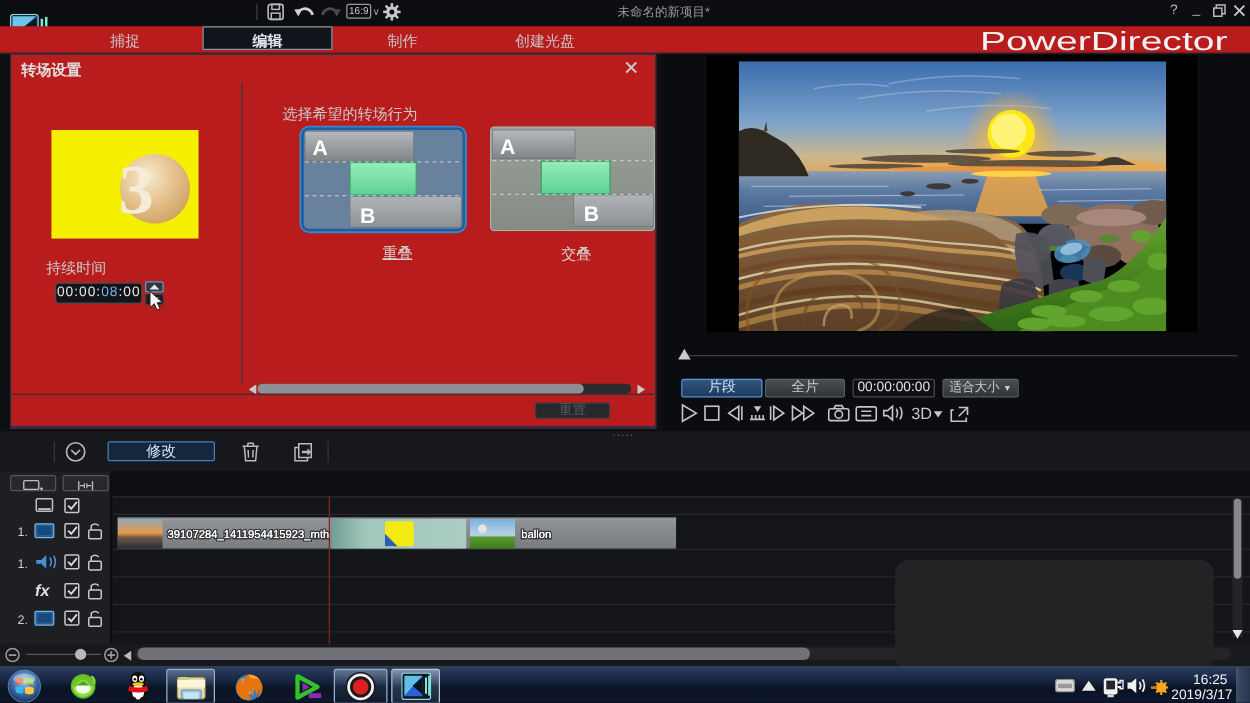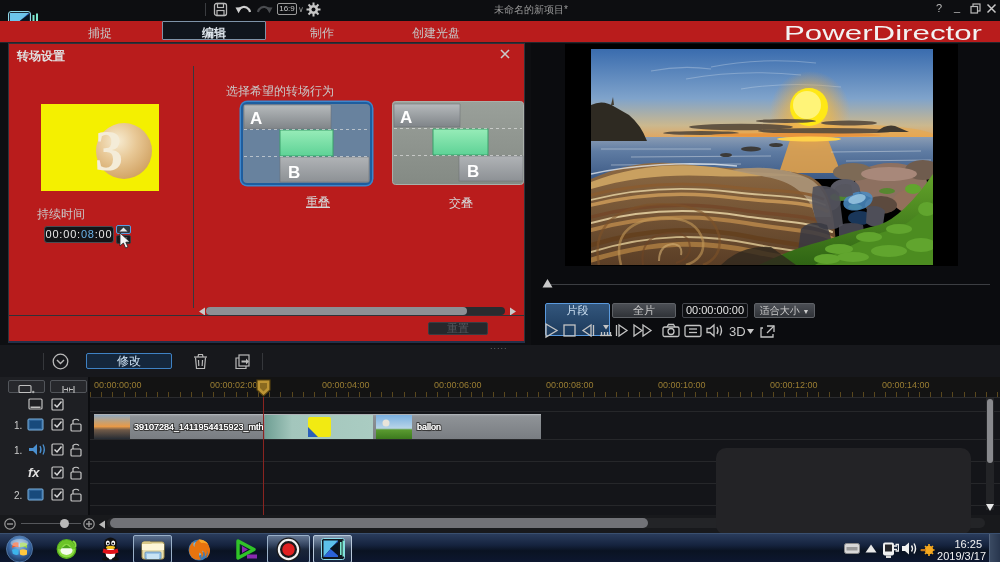--- a/index.html
+++ b/index.html
@@ -325,21 +325,21 @@
       </g>
 
       <path d="M130 216 Q150 196 180 198 L205 216 Z" fill="#30281e" opacity="0.8"></path>
     </svg>
 
     <div class="abs" style="left:14px;top:241px;width:445px;height:1px;background:#3c3e42;"></div>
     <svg class="abs" style="left:11px;top:236px;" width="11" height="9" viewBox="0 0 11 9">
         <path d="M5.5 0 L10.5 8.5 L0.5 8.5 Z" fill="#c9c9c9"></path>
       </svg>
 
-    <div class="abs" style="left:14px;top:260px;width:65px;height:33px;background:linear-gradient(#33567c,#1c3a5c);border:1px solid #5a9ade;border-radius:2px;color:#cfe2f4;font-size:11px;line-height:13px;text-align:center;">片段</div>
+    <div class="abs" style="left:14px;top:260px;width:65px;height:15px;background:linear-gradient(#33567c,#1c3a5c);border:1px solid #5a9ade;border-radius:2px;color:#cfe2f4;font-size:11px;line-height:13px;text-align:center;">片段</div>
     <div class="abs" style="left:81px;top:260px;width:64px;height:15px;background:linear-gradient(#4b4e54,#303338);border:1px solid #5e6166;border-radius:2px;color:#cccccc;font-size:11px;line-height:13px;text-align:center;">全片</div>
     <div class="abs" style="left:151px;top:260px;width:66px;height:15px;background:#0e0f12;border:1px solid #46484e;border-radius:2px;color:#e4e4e4;font-size:11px;line-height:13px;text-align:center;">00:00:00:00</div>
     <div class="abs" style="left:223px;top:260px;width:61px;height:15px;background:linear-gradient(#4b4e54,#303338);border:1px solid #5e6166;border-radius:2px;color:#cccccc;font-size:10px;line-height:13px;text-align:center;">适合大小&nbsp;<span style="font-size:7px;">▼</span></div>
 
     <svg class="abs" style="left:10px;top:279px;" width="240" height="18" viewBox="0 0 240 18">
       <g stroke="#c4c4c4" stroke-width="1.3" fill="none">
         <path d="M5 2 L16 8.5 L5 15 Z"></path>
         <rect x="23" y="3" width="11" height="11"></rect>
         <path d="M50 3 L42 8.5 L50 14 Z"></path>
           <line x1="52.5" y1="3" x2="52.5" y2="14"></line>
@@ -401,36 +401,20 @@
       <g fill="none" stroke="#b9b9b9" stroke-width="1.2">
         <rect x="5" y="2" width="10" height="11"></rect>
         <path d="M5 5 L2 5 L2 15.5 L12 15.5 L12 13"></path>
       </g>
       <path d="M7.5 7.5 L12 7.5 L12 5.5 L15 8.5 L12 11.5 L12 9.5 L7.5 9.5 Z" fill="#b9b9b9"></path>
     </svg>
     <div class="abs" style="left:262px;top:8px;width:1px;height:17px;background:#35373b;"></div>
     <div class="abs" style="left:490px;top:0px;width:22px;height:3px;color:#6a6c70;font-size:9px;letter-spacing:1px;line-height:3px;">.....</div>
   </div>
 
-  <div class="abs" id="ruler" style="left:90px;top:377px;width:910px;height:20px;background:#131313;overflow:hidden;">
-    <div class="abs" style="left:4px;top:3px;color:#9a7e33;font-size:9px;">00:00:00;00</div>
-    <div class="abs" style="left:120px;top:3px;color:#9a7e33;font-size:9px;">00:00:02:00</div>
-    <div class="abs" style="left:232px;top:3px;color:#9a7e33;font-size:9px;">00:00:04:00</div>
-    <div class="abs" style="left:344px;top:3px;color:#9a7e33;font-size:9px;">00:00:06:00</div>
-    <div class="abs" style="left:456px;top:3px;color:#9a7e33;font-size:9px;">00:00:08:00</div>
-    <div class="abs" style="left:568px;top:3px;color:#9a7e33;font-size:9px;">00:00:10:00</div>
-    <div class="abs" style="left:680px;top:3px;color:#9a7e33;font-size:9px;">00:00:12:00</div>
-    <div class="abs" style="left:792px;top:3px;color:#9a7e33;font-size:9px;">00:00:14:00</div>
-    <div class="abs" style="left:0;top:15px;width:910px;height:5px;background:repeating-linear-gradient(90deg,#66511f 0px,#66511f 1px,transparent 1px,transparent 11.2px);opacity:0.85;"></div>
-
-    <svg class="abs" style="left:165px;top:2px;" width="17" height="18" viewBox="0 0 17 18">
-      <path d="M2 1 L15 1 L15 11 L8.5 17 L2 11 Z" fill="#bd9434" stroke="#54400e" stroke-width="1.2"></path>
-      <path d="M5 4 L12 4 L12 9 L8.5 12.5 L5 9 Z" fill="#8a6a20"></path>
-    </svg>
-  </div>
 
   <div class="abs" id="tracks" style="left:0;top:397px;width:1000px;height:118px;background:#141519;">
 
     <div class="abs" style="left:0;top:0;width:1000px;height:1px;background:#2a2b2e;"></div>
     <div class="abs" style="left:0;top:14px;width:1000px;height:1px;background:#26272a;"></div>
     <div class="abs" style="left:0;top:42px;width:1000px;height:1px;background:#26272a;"></div>
     <div class="abs" style="left:0;top:64px;width:1000px;height:1px;background:#26272a;"></div>
     <div class="abs" style="left:0;top:86px;width:1000px;height:1px;background:#26272a;"></div>
     <div class="abs" style="left:0;top:108px;width:1000px;height:1px;background:#26272a;"></div>
 

